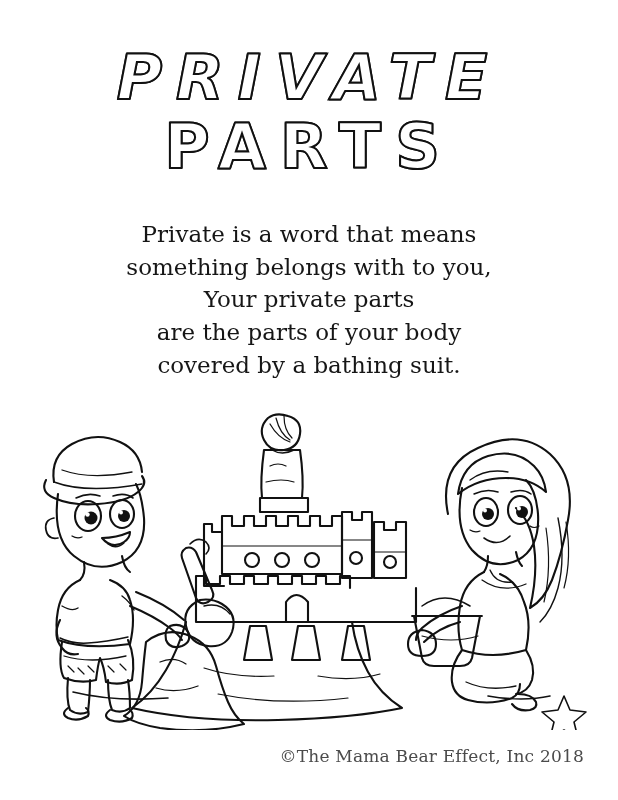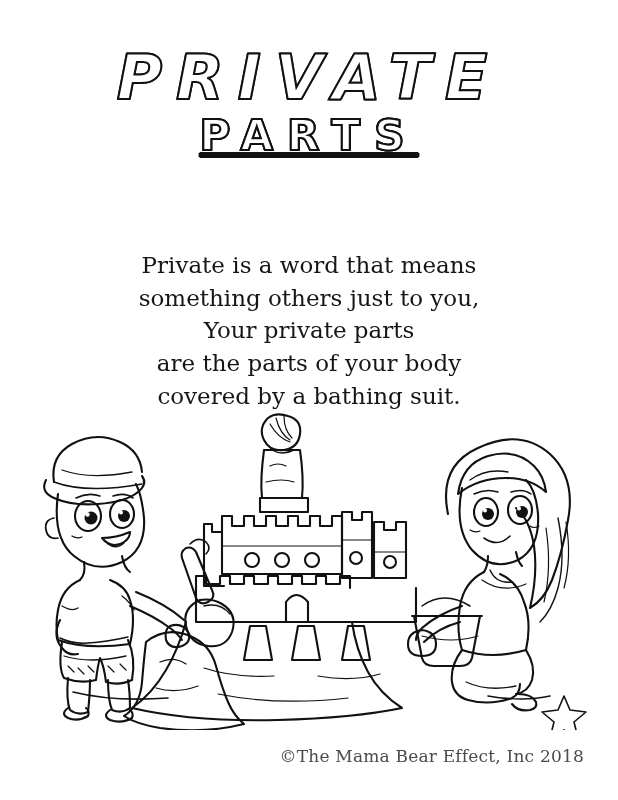--- a/index.html
+++ b/index.html
@@ -35,34 +35,33 @@
     font-family: "DejaVu Sans", sans-serif;
     font-weight: 700;
     letter-spacing: 14px;
     color: #ffffff;
     -webkit-text-stroke: 2px #111111;
     text-shadow:
       -1px 0 0 #111, 1px 0 0 #111, 0 -1px 0 #111, 0 1px 0 #111;
     line-height: 1.02;
   }
   .title-line-1 { font-size: 62px; font-style: italic; }
-  .title-line-2 { font-size: 42px; margin-top: 6px; text-decoration: underline; }
+  .title-line-2 { font-size: 62px; margin-top: 6px; }
 
   
   .verse {
     position: absolute;
     top: 218px;
     left: 0;
     width: 618px;
     text-align: center;
     font-family: "DejaVu Serif", serif;
     font-size: 23px;
     line-height: 1.42;
     color: #161616;
-    margin-top: 31px;
   }
   .verse div { white-space: nowrap; }
 
   
   .art {
     position: absolute;
     top: 410px;
     left: 18px;
     width: 582px;
     height: 320px;
@@ -85,21 +84,21 @@
 
 <div class="page">
 
   <div class="title-block">
     <div class="title-line title-line-1">PRIVATE</div>
     <div class="title-line title-line-2">PARTS</div>
   </div>
 
   <div class="verse">
     <div>Private is a word that means</div>
-    <div>something others just to you,</div>
+    <div>something belongs with to you,</div>
     <div>Your private parts</div>
     <div>are the parts of your body</div>
     <div>covered by a bathing suit.</div>
   </div>
 
   <div class="art">
     <svg width="582" height="320" viewBox="0 0 582 320" xmlns="http://www.w3.org/2000/svg" fill="none" stroke="#111111" stroke-width="2.1" stroke-linecap="round" stroke-linejoin="round">
 
       <path d="M55 282 q40 10 95 6" stroke-width="1.6"></path>
       <path d="M470 286 q35 6 62 0" stroke-width="1.6"></path>

